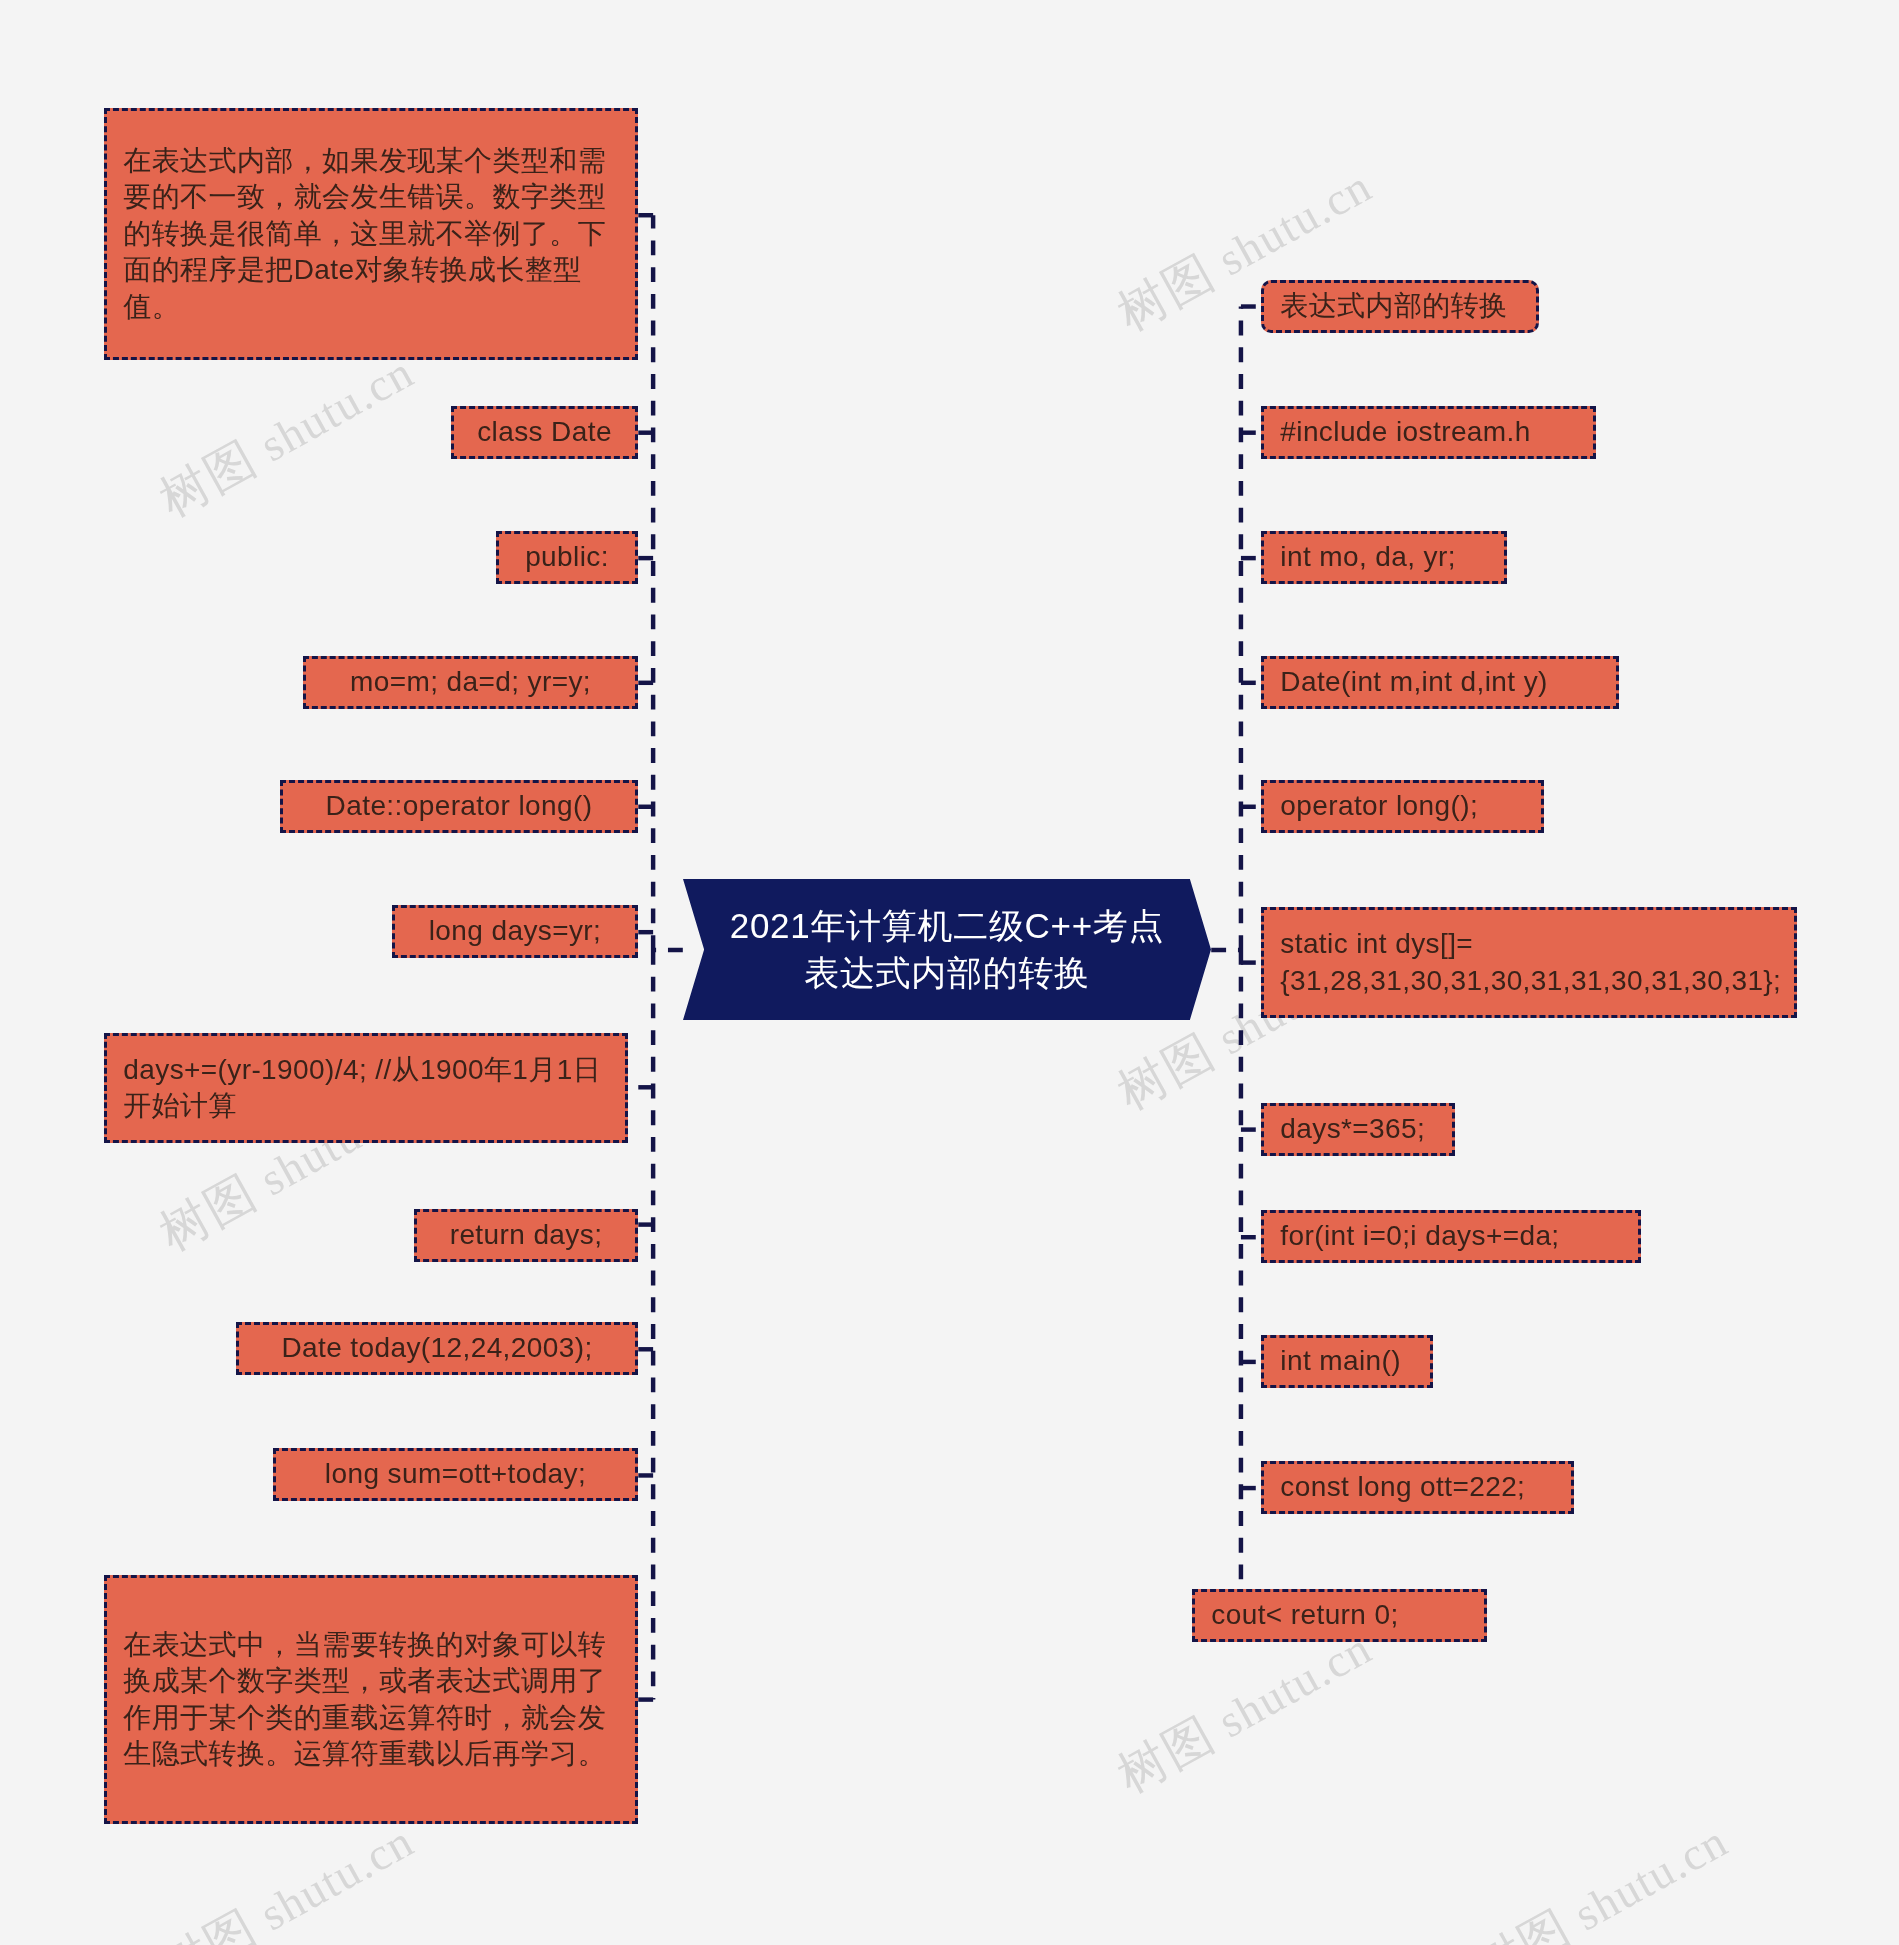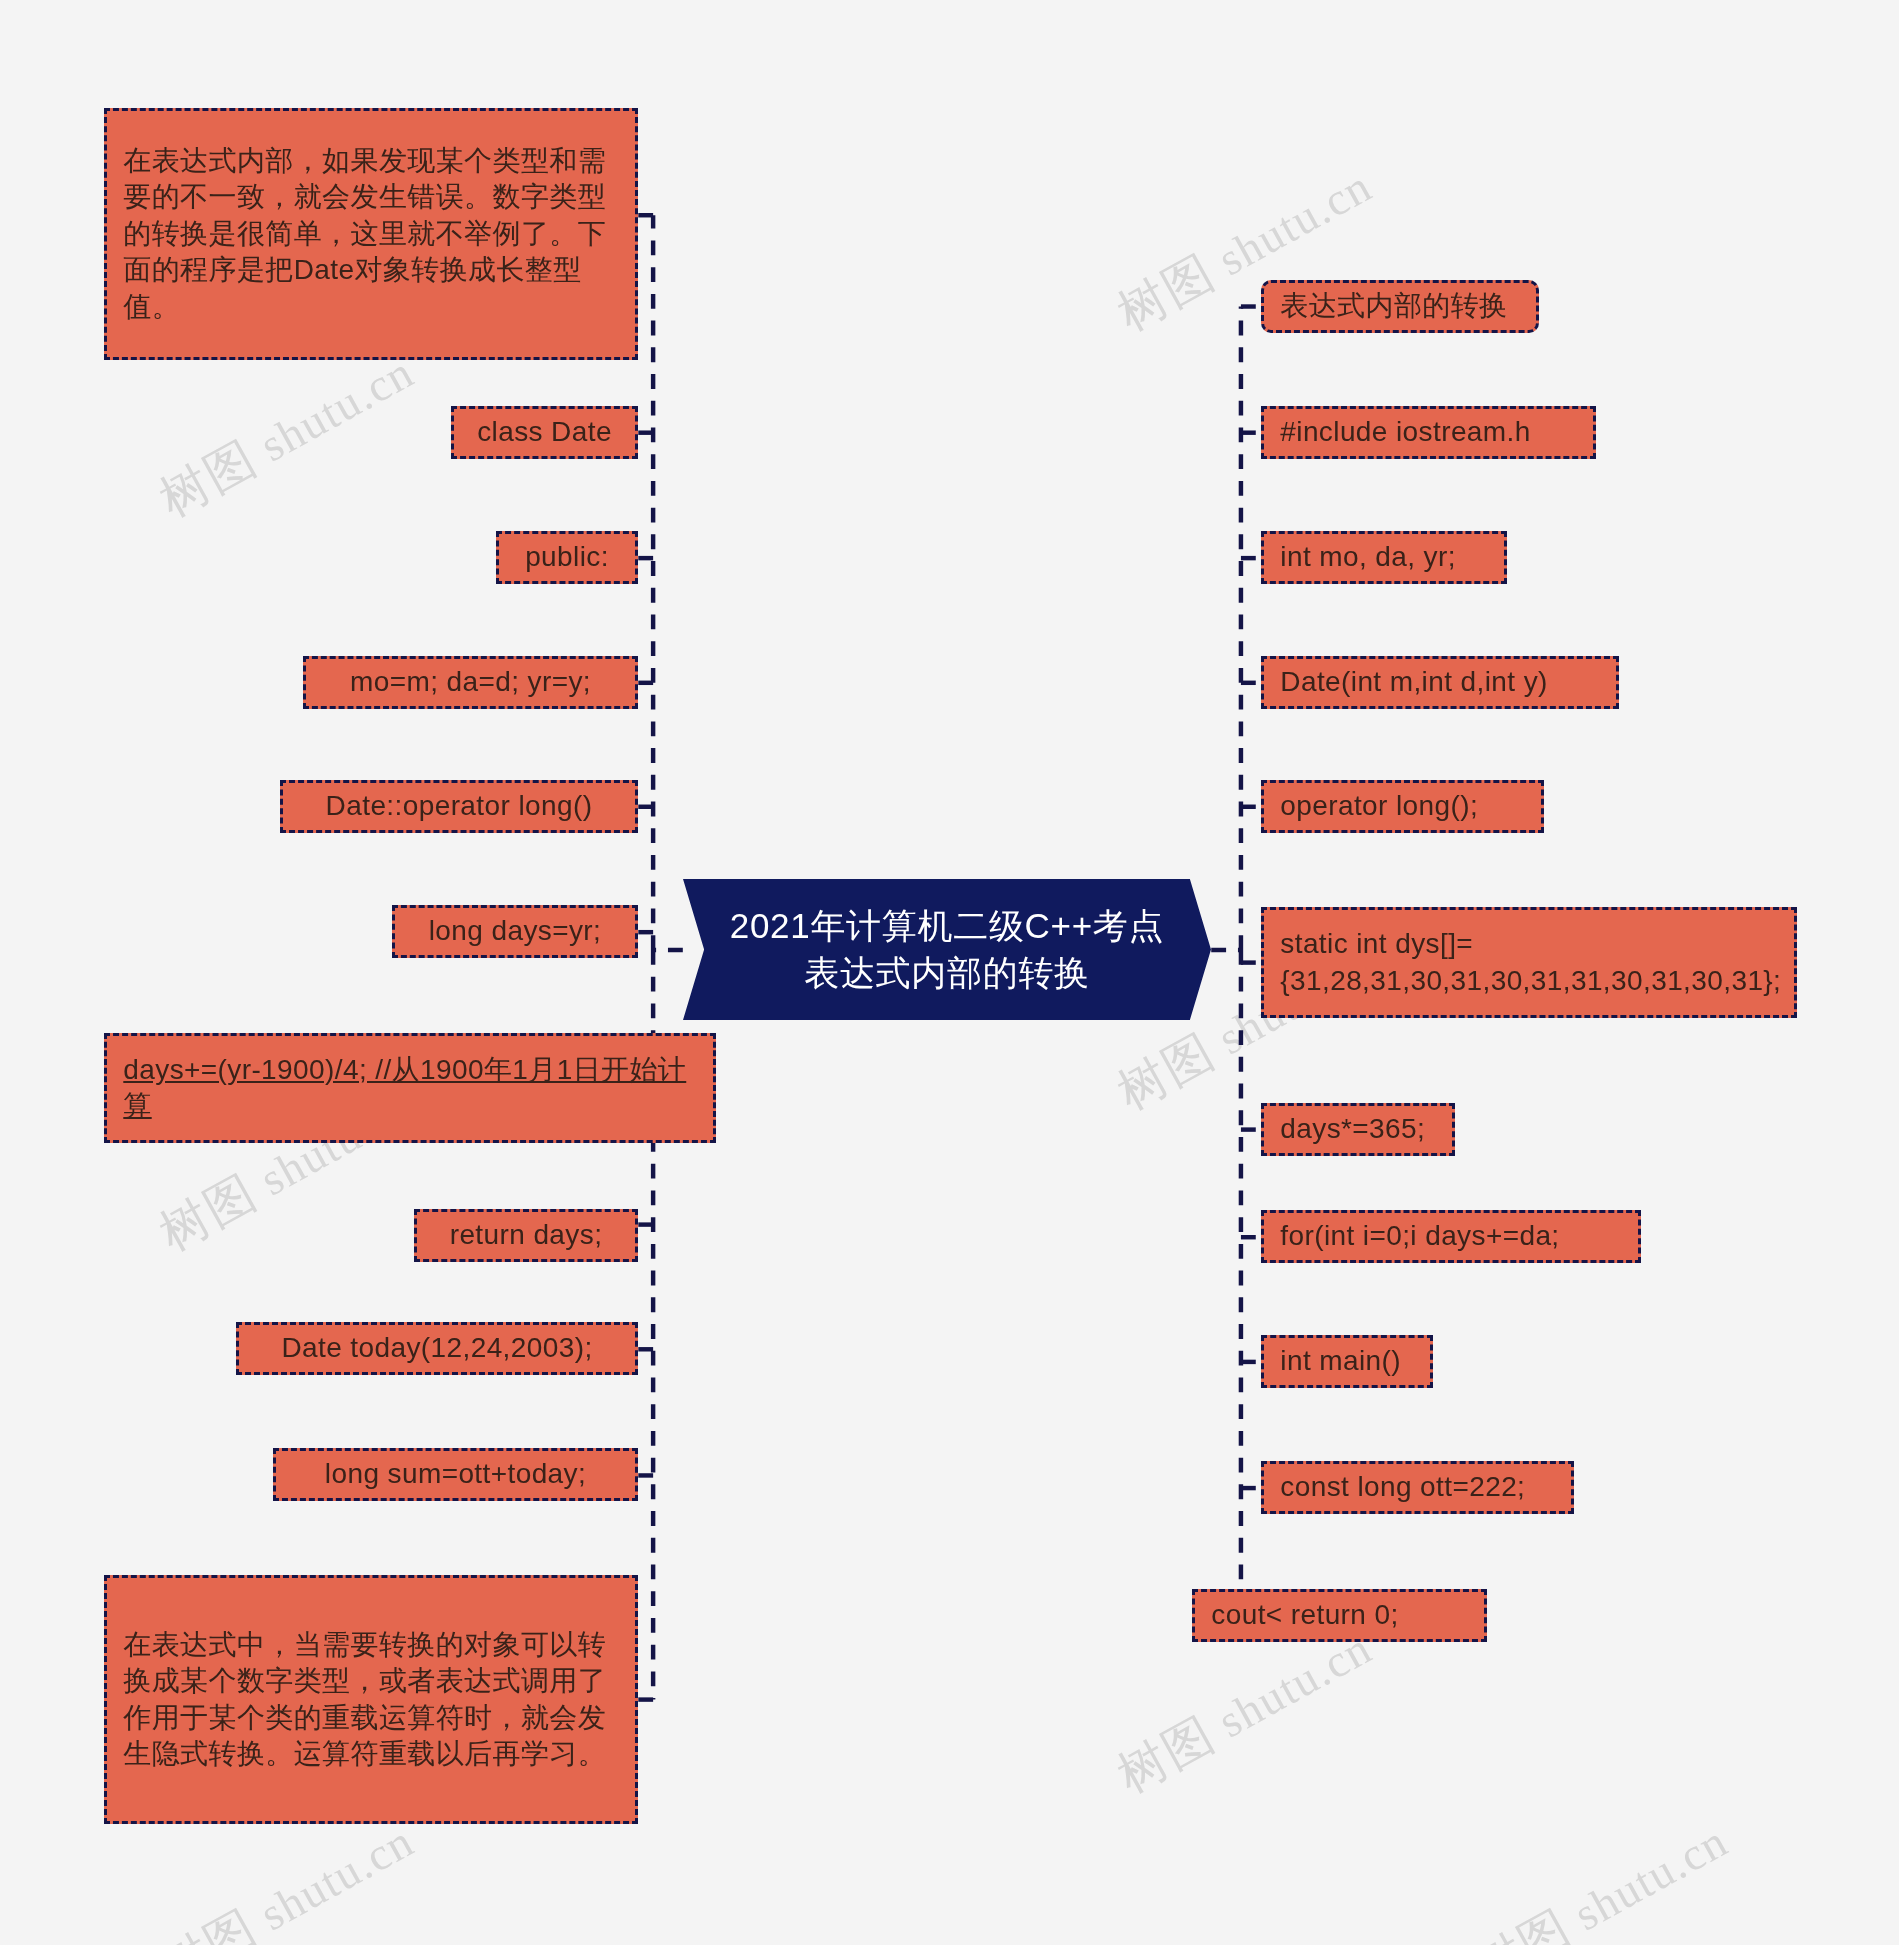--- a/index.html
+++ b/index.html
@@ -159,21 +159,21 @@
   </div>
 
   <div class="node" style="left:280px; top:780px; width:358px; height:53px; justify-content:center;">
     <span>Date::operator long()</span>
   </div>
 
   <div class="node" style="left:392px; top:905px; width:246px; height:53px; justify-content:center;">
     <span>long days=yr;</span>
   </div>
 
-  <div class="node multiline" style="left:104px; top:1033px; width:612px; height:110px;text-decoration:underline;">
+  <div class="node multiline" style="left:104px; top:1033px; width:524px; height:110px;">
     <span>days+=(yr-1900)/4; //从1900年1月1日开始计算</span>
   </div>
 
   <div class="node" style="left:414px; top:1209px; width:224px; height:53px; justify-content:center;">
     <span>return days;</span>
   </div>
 
   <div class="node" style="left:236px; top:1322px; width:402px; height:53px; justify-content:center;">
     <span>Date today(12,24,2003);</span>
   </div>

